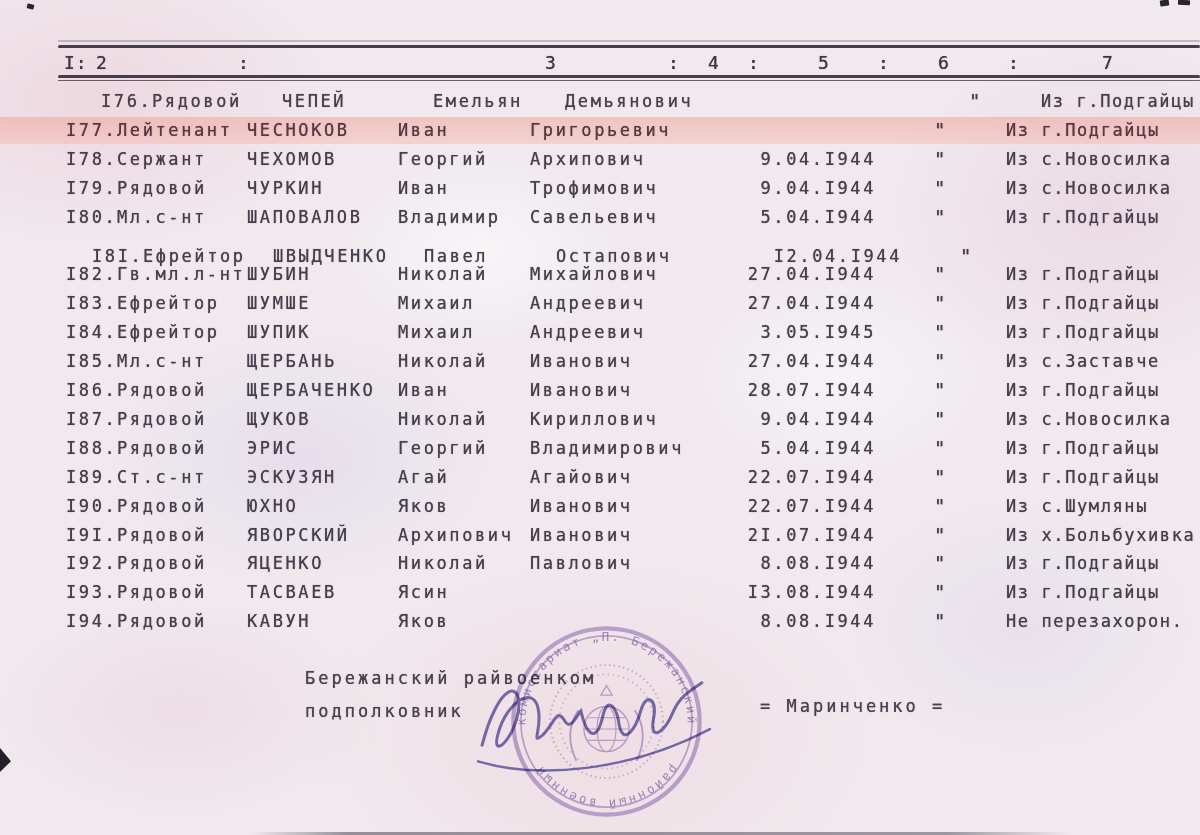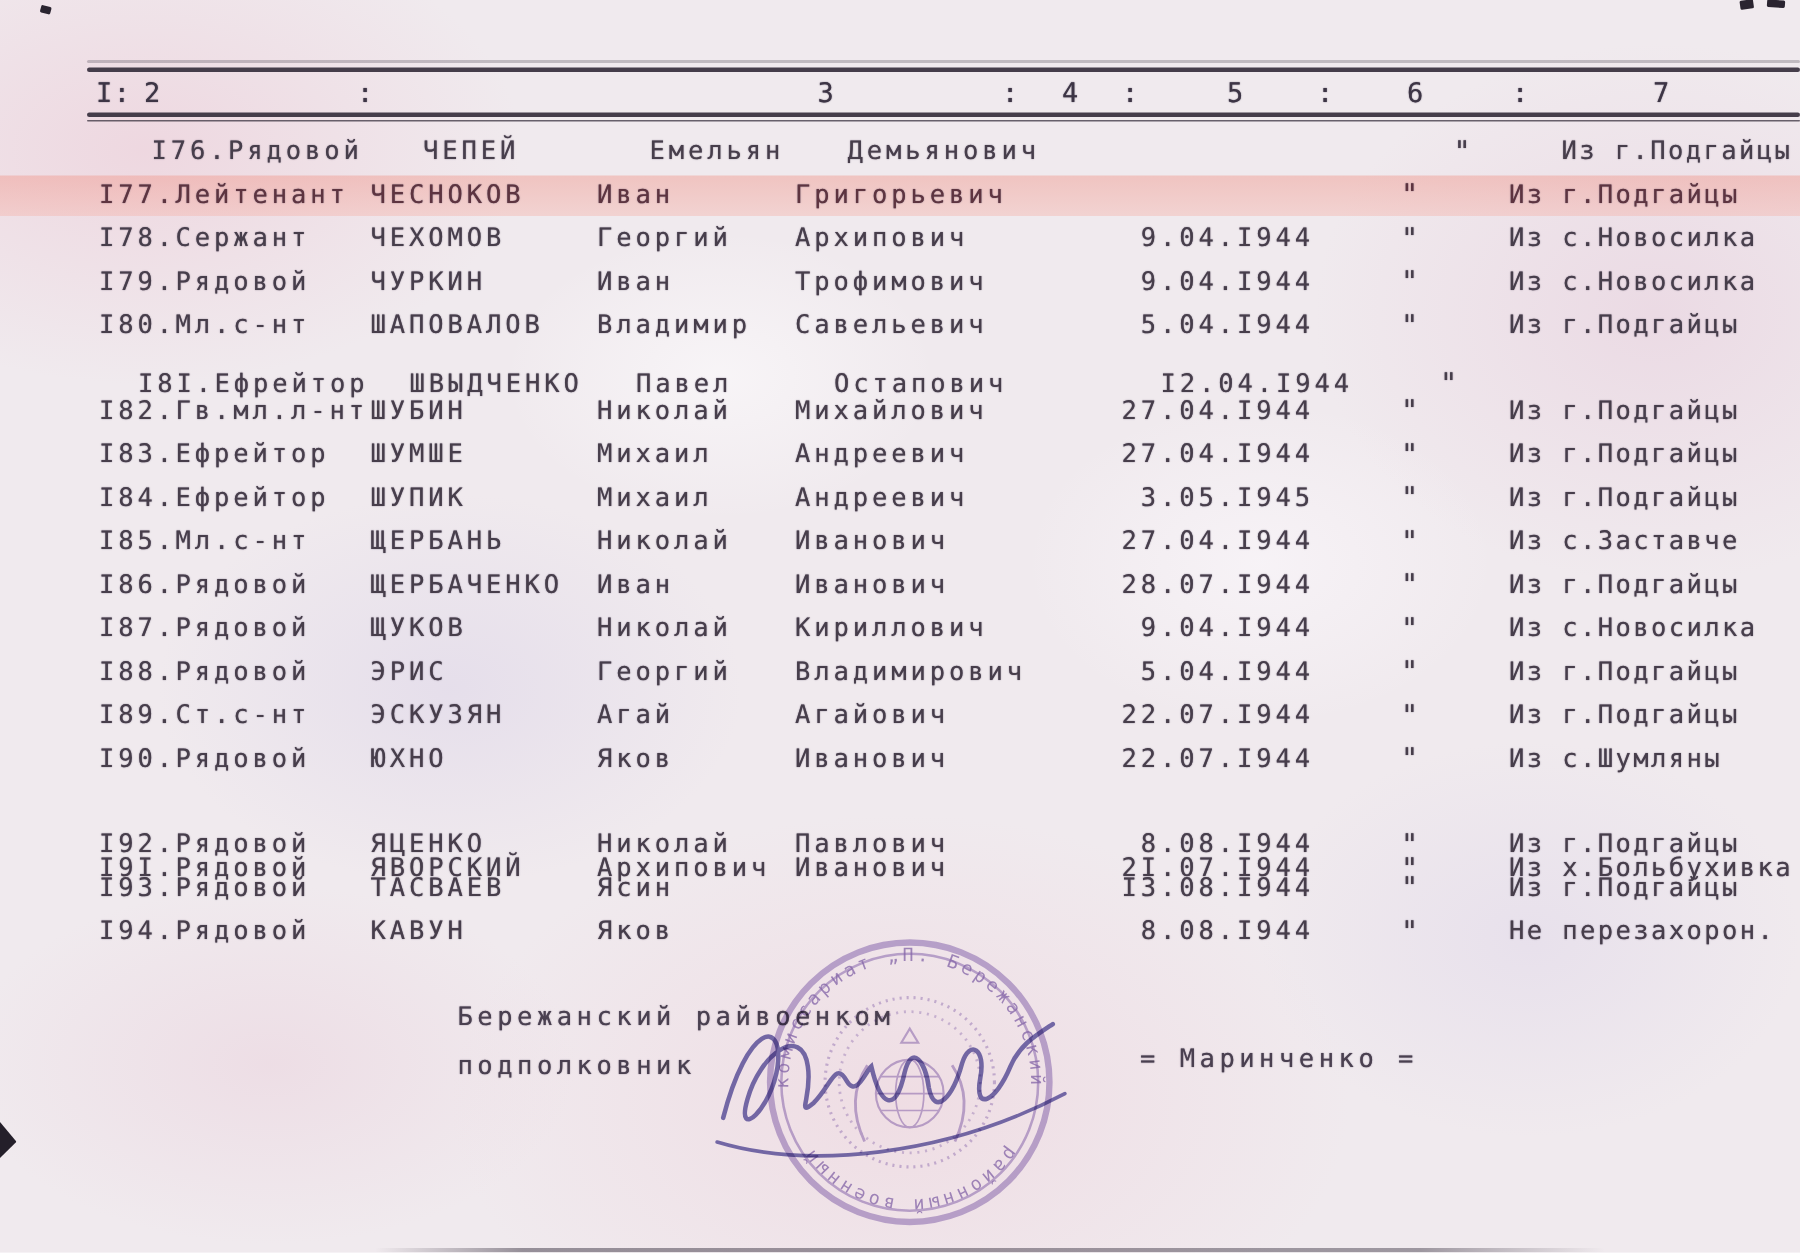--- a/index.html
+++ b/index.html
@@ -231,21 +231,21 @@
       <div class="row" style="top: 492.6px; padding-left: 40px;">
       <span class="c num txt">I90.</span>
       <span class="c rank txt">Рядовой</span>
       <span class="c surname txt">ЮХНО</span>
       <span class="c name txt">Яков</span>
       <span class="c patr txt">Иванович</span>
       <span class="c date txt">22.07.I944</span>
       <span class="c ditto txt">"</span>
       <span class="c place txt">Из с.Шумляны</span>
     </div>
-      <div class="row" style="top: 521.5px; margin-top: 44px;">
+      <div class="row" style="top: 521.5px;">
       <span class="c num txt">I9I.</span>
       <span class="c rank txt">Рядовой</span>
       <span class="c surname txt">ЯВОРСКИЙ</span>
       <span class="c name txt">Архипович</span>
       <span class="c patr txt">Иванович</span>
       <span class="c date txt">2I.07.I944</span>
       <span class="c ditto txt">"</span>
       <span class="c place txt">Из х.Больбухивка</span>
     </div>
       <div class="row" style="top: 550.4px;">

